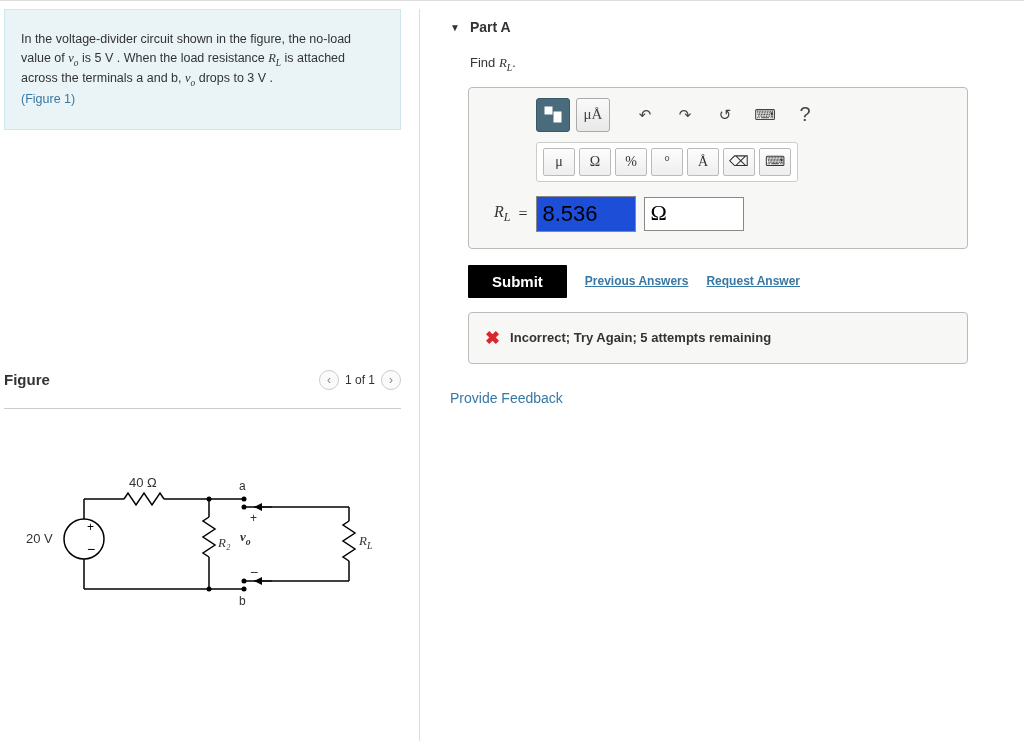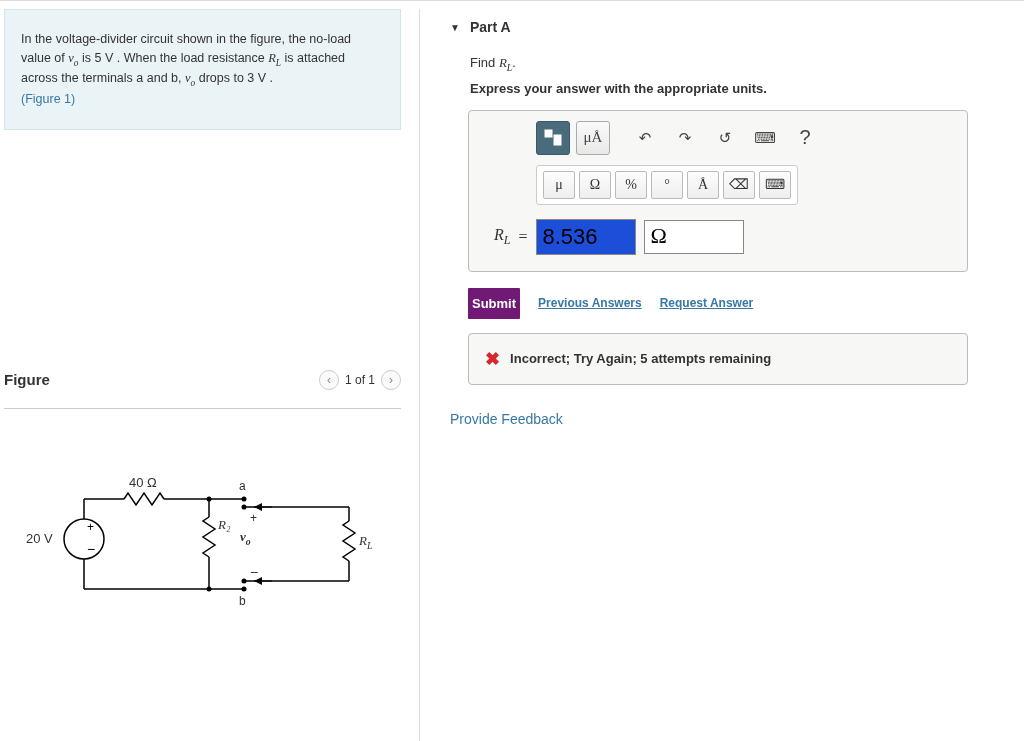--- a/index.html
+++ b/index.html
@@ -139,25 +139,25 @@
     padding: 2px 6px 4px 6px;
     font-size: 22px;
     width: 100px;
     font-family: 'Times New Roman', serif;
   }
   .submit-row {
     display: flex; align-items: center; gap: 18px;
     margin: 0 0 14px 18px;
   }
   .submit-btn {
-    background: #701a75;
+    background: #000000;
     color: #fff;
     border: none;
-    padding: 8px 4px;
-    font-size: 13px;
+    padding: 8px 24px;
+    font-size: 15px;
     font-weight: bold;
     border-radius: 1px;
   }
   .link { color: #3778a5; text-decoration: underline; font-size: 12px; font-weight: bold; }
   .feedback-box {
     border: 1px solid #bbb;
     border-radius: 4px;
     background: #f7f7f5;
     padding: 14px 16px;
     margin: 0 0 26px 18px;
@@ -219,42 +219,41 @@
             <line x1="335" y1="92" x2="335" y2="112" stroke="#000" stroke-width="1.5"></line>
             <line x1="230" y1="112" x2="335" y2="112" stroke="#000" stroke-width="1.5"></line>
 
             <line x1="258" y1="38" x2="240" y2="38" stroke="#000" stroke-width="1"></line>
             <polygon points="240,38 248,34 248,42" fill="#000"></polygon>
             <line x1="258" y1="112" x2="240" y2="112" stroke="#000" stroke-width="1"></line>
             <polygon points="240,112 248,108 248,116" fill="#000"></polygon>
           </svg>
           <div style="position:absolute;left:12px;top:62px;font-size:13px;">20 V</div>
           <div style="position:absolute;left:115px;top:6px;font-size:13px;">40 Ω</div>
-          <div style="position:absolute;left:204px;top:48px;font-size:13px;font-family:'Times New Roman',serif;font-style:italic;">R₂</div>
+          <div style="position:absolute;left:204px;top:66px;font-size:13px;font-family:'Times New Roman',serif;font-style:italic;">R₂</div>
           <div style="position:absolute;left:226px;top:60px;font-size:13px;font-family:'Times New Roman',serif;font-style:italic;font-weight:bold;"><span>v</span><span class="sub">o</span></div>
           <div style="position:absolute;left:345px;top:64px;font-size:13px;font-family:'Times New Roman',serif;font-style:italic;"><span>R</span><span class="sub">L</span></div>
           <div style="position:absolute;left:225px;top:10px;font-size:12px;">a</div>
           <div style="position:absolute;left:225px;top:125px;font-size:12px;">b</div>
           <div style="position:absolute;left:236px;top:42px;font-size:12px;">+</div>
           <div style="position:absolute;left:236px;top:95px;font-size:14px;">−</div>
         </div>
       </div>
     </div>
   </div>
 
   <div class="right-col">
     <div class="part-header">
       <span class="caret">▼</span>
       <span>Part A</span>
     </div>
 
     <div class="instruction">
       <span>Find </span><span class="ital">R</span><span class="ital sub">L</span><span>.</span>
     </div>
-    <div class="instruction bold">Express your answer with the appropriate units.</div>
 
     <div class="answer-box">
       <div class="toolbar-row">
         <div class="tb-btn dark">
           <svg width="18" height="18">
               <rect x="1" y="1" width="7" height="7" fill="#fff" stroke="#fff"></rect>
               <rect x="10" y="6" width="7" height="10" fill="#fff" stroke="#fff"></rect>
             </svg>
         </div>
         <div class="tb-btn muA">μÅ</div>

